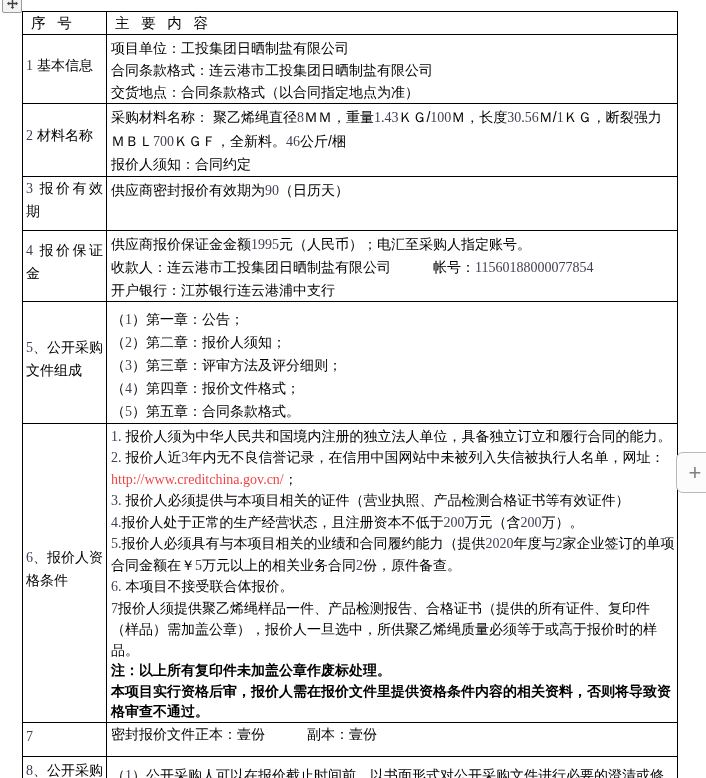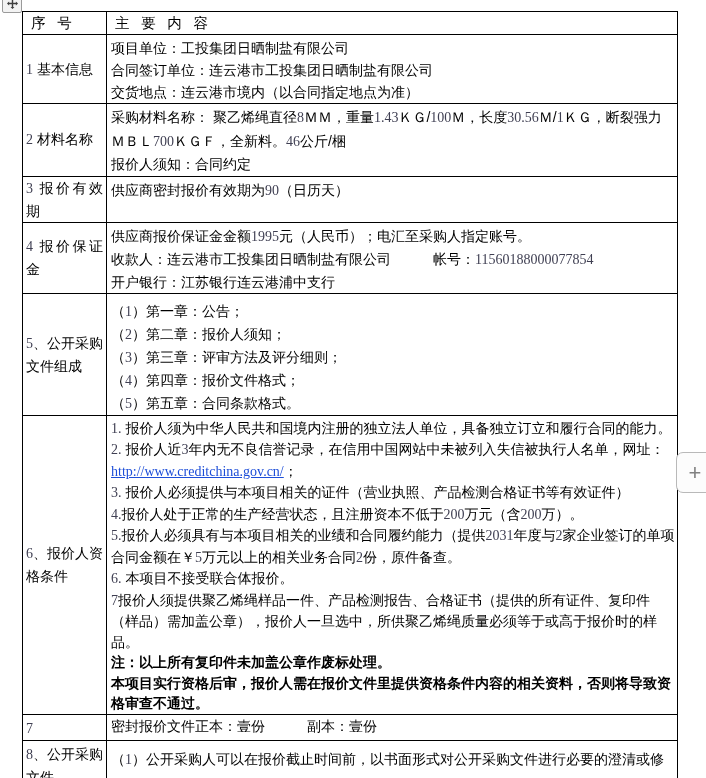--- a/index.html
+++ b/index.html
@@ -41,40 +41,40 @@
   tbody tr:nth-child(1){height:66px;}
   tbody tr:nth-child(2){height:67px;}
   tbody tr:nth-child(3){height:44px;}
   tbody tr:nth-child(4){height:67px;}
   tbody tr:nth-child(5){height:116px;}
   tbody tr:nth-child(6){height:268px;}
   tbody tr:nth-child(7){height:26px;}
   tbody tr:nth-child(8){height:90px;}
   .label-cell{
     vertical-align:middle;text-align:justify;
-    padding:0 3px 0 3px;line-height:22px;margin-top:36px;
+    padding:0 3px 8px 3px;line-height:22px;margin-top:36px;
   }
   tbody tr:nth-child(7) .label-cell,
   tbody tr:nth-child(8) .label-cell{
     vertical-align:top;text-align:left;padding-top:2px;
   }
   .content-cell{
     vertical-align:top;padding:2px 2px 0 4px;line-height:22px;
   }
   tbody tr:nth-child(2) .content-cell{line-height:22.5px;}
   tbody tr:nth-child(5) .content-cell{line-height:23px;padding-top:6px;}
   tbody tr:nth-child(6) .content-cell{line-height:20.5px;padding-top:2px;}
   tbody tr:nth-child(7) .content-cell{line-height:21px;padding-top:1px;}
   tbody tr:nth-child(8) .content-cell{line-height:26px;padding-top:5px;}
   .p{white-space:pre-wrap;}
   .bold{font-weight:bold;}
   .num{font-family:"Liberation Serif","DejaVu Serif",serif;color:#3f3f52;}
   .url{
     font-family:"Liberation Serif","DejaVu Serif",serif;
-    text-decoration:underline;color:#1d4ed8;
+    color:#ef4444;
   }
   .lbl-line{line-height:22px;}
 </style>
 </head>
 <body>
 
 <div class="move-handle">
   <span>
     <svg viewBox="0 0 20 20" aria-hidden="true">
       <path d="M10 1.5 L13 4.8 H11.1 V8.9 H15.2 V7 L18.5 10 L15.2 13 V11.1 H11.1 V15.2 H13 L10 18.5 L7 15.2 H8.9 V11.1 H4.8 V13 L1.5 10 L4.8 7 V8.9 H8.9 V4.8 H7 Z" fill="#3d3d3d"></path>
@@ -91,22 +91,22 @@
     <tr>
       <th>序 号</th>
       <th>主 要 内 容</th>
     </tr>
   </thead>
   <tbody id="tbody">
       <tr>
         <td class="label-cell"><span><span class="num">1</span> 基本信息</span></td>
         <td class="content-cell">
           <div class="p">项目单位：工投集团日晒制盐有限公司</div>
-          <div class="p">合同签订单位：连云港市工投集团日晒制盐有限公司</div>
-          <div class="p">交货地点：连云港市境内（以合同指定地点为准）</div>
+          <div class="p">合同条款格式：连云港市工投集团日晒制盐有限公司</div>
+          <div class="p">交货地点：合同条款格式（以合同指定地点为准）</div>
         </td>
       </tr>
       <tr>
         <td class="label-cell"><span><span class="num">2</span> 材料名称</span></td>
         <td class="content-cell">
           <div class="p">采购材料名称： 聚乙烯绳直径<span class="num">8</span>ＭＭ，重量<span class="num">1.43</span>ＫＧ/<span class="num">100</span>Ｍ，长度<span class="num">30.56</span>Ｍ/<span class="num">1</span>ＫＧ，断裂强力ＭＢＬ<span class="num">700</span>ＫＧＦ，全新料。<span class="num">46</span>公斤/梱</div>
           <div class="p">报价人须知：合同约定</div>
         </td>
       </tr>
       <tr>
@@ -133,21 +133,21 @@
           <div class="p">（<span class="num">5</span>）第五章：合同条款格式。</div>
         </td>
       </tr>
       <tr>
         <td class="label-cell"><span><span class="num">6</span>、报价人资格条件</span></td>
         <td class="content-cell">
           <div class="p"><span class="num">1.</span> 报价人须为中华人民共和国境内注册的独立法人单位，具备独立订立和履行合同的能力。</div>
           <div class="p"><span class="num">2.</span> 报价人近<span class="num">3</span>年内无不良信誉记录，在信用中国网站中未被列入失信被执行人名单，网址：<span class="url">http://www.creditchina.gov.cn/</span>；</div>
           <div class="p"><span class="num">3.</span> 报价人必须提供与本项目相关的证件（营业执照、产品检测合格证书等有效证件）</div>
           <div class="p"><span class="num">4.</span>报价人处于正常的生产经营状态，且注册资本不低于<span class="num">200</span>万元（含<span class="num">200</span>万）。</div>
-          <div class="p"><span class="num">5.</span>报价人必须具有与本项目相关的业绩和合同履约能力（提供<span class="num">2031</span>年度与<span class="num">2</span>家企业签订的单项合同金额在￥<span class="num">5</span>万元以上的相关业务合同<span class="num">2</span>份，原件备查。</div>
+          <div class="p"><span class="num">5.</span>报价人必须具有与本项目相关的业绩和合同履约能力（提供<span class="num">2020</span>年度与<span class="num">2</span>家企业签订的单项合同金额在￥<span class="num">5</span>万元以上的相关业务合同<span class="num">2</span>份，原件备查。</div>
           <div class="p"><span class="num">6.</span> 本项目不接受联合体报价。</div>
           <div class="p"><span class="num">7</span>报价人须提供聚乙烯绳样品一件、产品检测报告、合格证书（提供的所有证件、复印件（样品）需加盖公章），报价人一旦选中，所供聚乙烯绳质量必须等于或高于报价时的样品。</div>
           <div class="p"><span class="bold">注：以上所有复印件未加盖公章作废标处理。</span></div>
           <div class="p"><span class="bold">本项目实行资格后审，报价人需在报价文件里提供资格条件内容的相关资料，否则将导致资格审查不通过。</span></div>
         </td>
       </tr>
       <tr>
         <td class="label-cell"><span><span class="num">7</span></span></td>
         <td class="content-cell">
           <div class="p">密封报价文件正本：壹份　　　副本：壹份</div>

